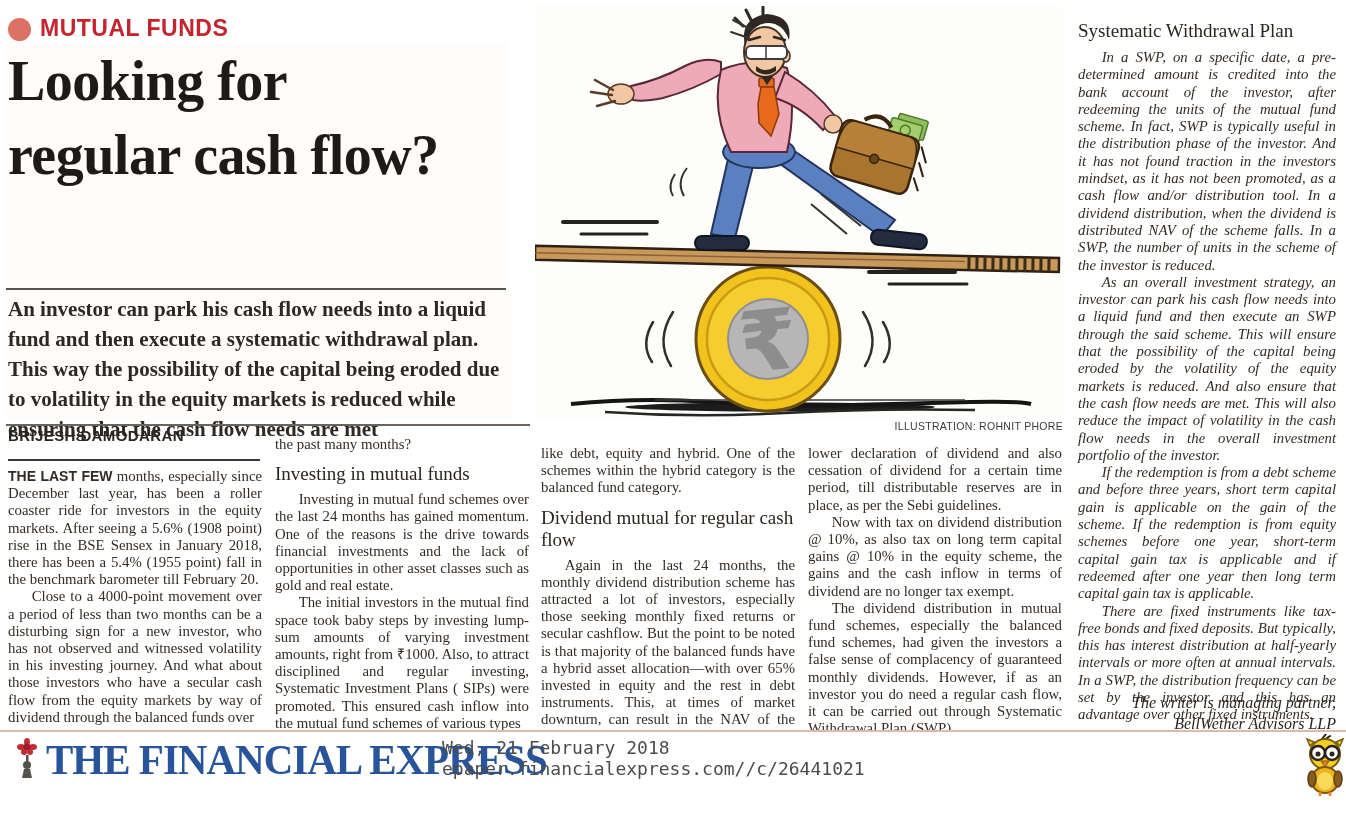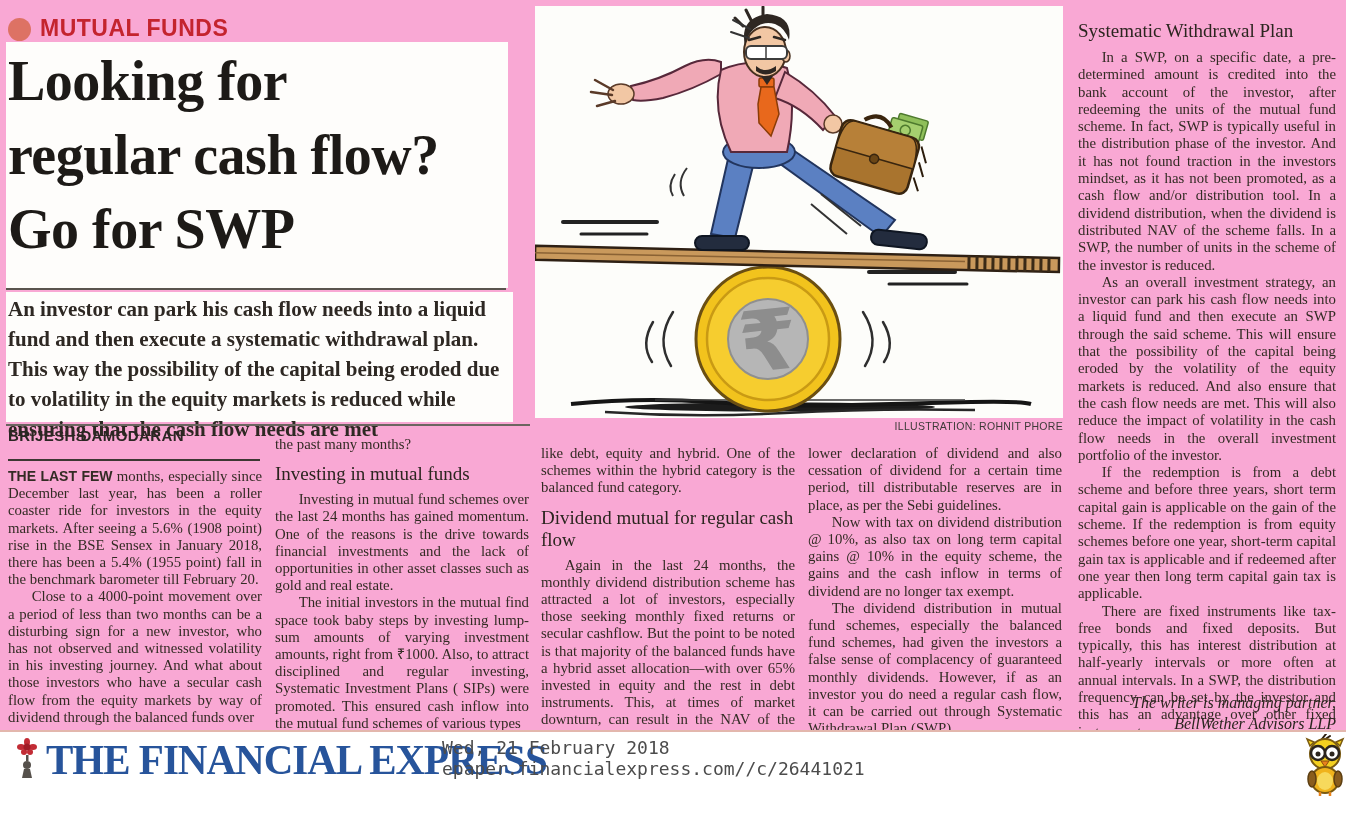--- a/index.html
+++ b/index.html
@@ -1,16 +1,16 @@
 <!DOCTYPE html>
 <html><head>
 <meta charset="utf-8">
 <style>
   html,body{margin:0;padding:0;background:#e9e4e0;}
-  #page{position:relative;width:1346px;height:816px;background:#f9a8d4;overflow:hidden;
+  #page{position:relative;width:1346px;height:816px;background:#ffffff;overflow:hidden;
         font-family:"Liberation Serif",serif;color:#332b24;}
   .panel{position:absolute;background:#fefdfb;}
   .abs{position:absolute;}
   
   .kicker-dot{position:absolute;left:8px;top:18px;width:23px;height:23px;border-radius:50%;background:#dd7264;}
   .kicker{position:absolute;left:40px;top:15px;font-family:"Liberation Sans",sans-serif;
           font-weight:bold;font-size:23px;letter-spacing:.5px;color:#c4242e;}
   
   .headline{position:absolute;left:8px;top:44px;width:520px;font-size:56px;line-height:74px;
             font-weight:bold;color:#1d1a17;letter-spacing:-.5px;}
@@ -24,21 +24,21 @@
   .col{position:absolute;width:254px;font-size:14.8px;line-height:17.2px;text-align:justify;}
   .col p{margin:0;}
   .col p.ind{text-indent:1.6em;}
   .subhead{font-size:19px;line-height:22px;font-weight:normal;color:#2b251f;
            margin:10px 0 6px 0;text-align:left;}
   .leadcaps{font-family:"Liberation Sans",sans-serif;font-weight:bold;font-size:14px;}
   
   .rightcol{position:absolute;left:1078px;top:20px;width:258px;font-size:14.8px;
             line-height:17.3px;text-align:justify;}
   .rightcol .subhead{margin:0 0 7px 0;}
-  .rightcol p{margin:0;}
+  .rightcol p{margin:0;font-style:italic;}
   .rightcol p.ind{text-indent:1.6em;}
   .writer-credit{position:absolute;left:1078px;top:692px;width:258px;text-align:right;
                  font-style:italic;font-size:16px;line-height:21px;color:#2b251f;}
   
   .illo{position:absolute;left:535px;top:6px;width:528px;height:412px;background:#fdfdfa;}
   .illo-credit{position:absolute;left:820px;top:420px;width:243px;text-align:right;
                font-family:"Liberation Sans",sans-serif;font-size:10.5px;letter-spacing:.3px;color:#3d3a38;}
   
   .footer{position:absolute;left:0;top:730px;width:1346px;height:86px;background:#ffffff;
           border-top:2px solid #e3b7ad;}
@@ -55,21 +55,20 @@
 
   <div class="panel" style="left:6px;top:42px;width:502px;height:246px;"></div>
   <div class="panel" style="left:6px;top:292px;width:507px;height:130px;"></div>
 
   <div class="kicker-dot"></div>
   <div class="kicker">MUTUAL FUNDS</div>
 
   <div class="headline">
     <div>Looking for</div>
     <div>regular cash flow?</div>
-    <div>Go for SWP</div>
   </div>
 
   <div class="rule" style="left:6px;top:288px;width:500px;"></div>
   <div class="standfirst">An investor can park his cash flow needs into a liquid fund and then execute a systematic withdrawal plan. This way the possibility of the capital being eroded due to  volatility in the equity markets is reduced while ensuring that the cash flow needs are met</div>
   <div class="rule" style="left:6px;top:424px;width:524px;border-top-color:#6b6560;"></div>
 
   <div class="byline">BRIJESH DAMODARAN</div>
   <div class="byline-rule"></div>
 
   <div class="illo">

